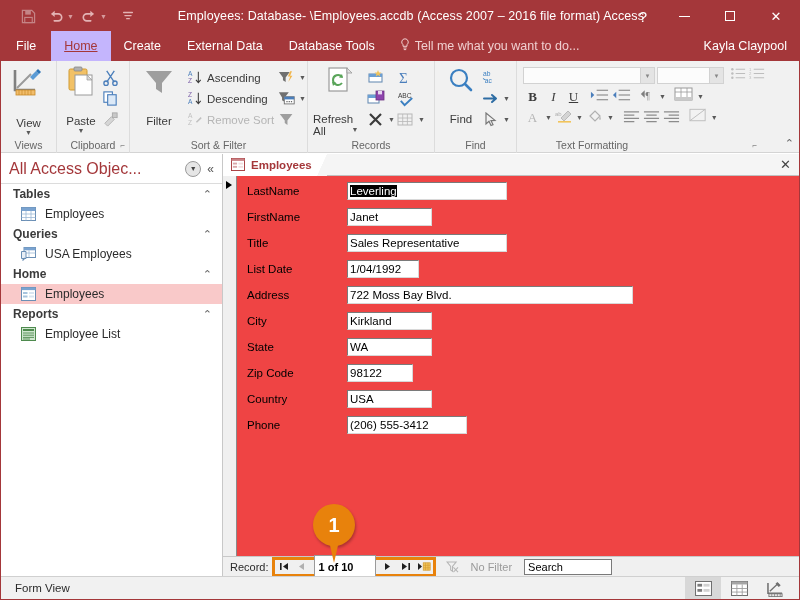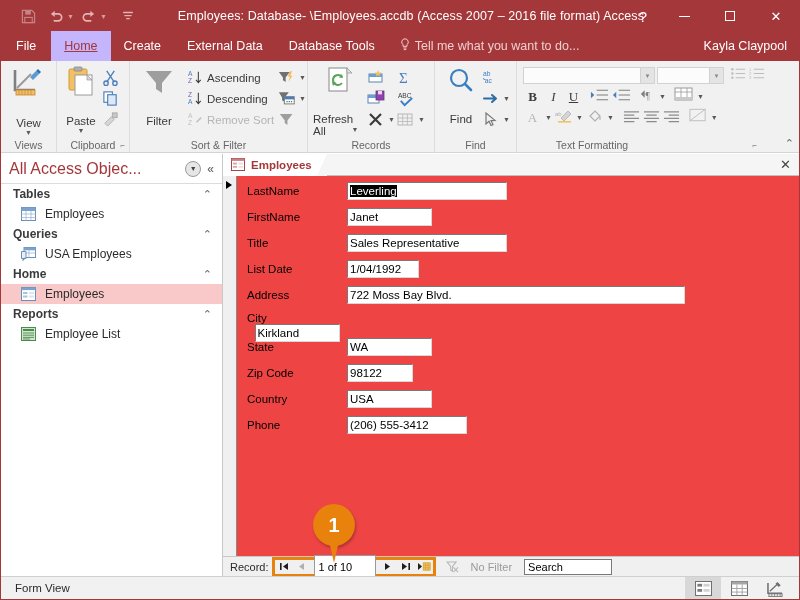--- a/index.html
+++ b/index.html
@@ -244,20 +244,21 @@
     display: flex; align-items: center; justify-content: center;
     color: #1f1f1f; font-size: 9px;
   }
   .nav-btn.dim { color: #b0b0b0; }
   .recbox {
     width: 62px; height: 24px;
     background: #ffffff; border: 1px solid #9a9a9a;
     font-size: 11px; color: #000;
     display: flex; align-items: center; padding-left: 4px;
     margin: 0 3px;
+    font-weight: bold;
   }
   .nofilter {
     display: flex; align-items: center; gap: 12px;
     margin-left: 10px; color: #9a9a9a; font-size: 11px;
   }
   .search-box {
     margin-left: 12px;
     width: 88px; height: 16px;
     background: #ffffff; border: 1px solid #7a7a7a;
     font-size: 11px; color: #000;
@@ -803,24 +804,24 @@
       <span class="field-box" style="width:160px;">Sales Representative</span>
     </div>
 
     <div class="field-row" style="left:24px;top:84px;">
       <span class="field-label">List Date</span>
       <span class="field-box" style="width:72px;">1/04/1992</span>
     </div>
 
     <div class="field-row" style="left:24px;top:110px;">
       <span class="field-label">Address</span>
-      <span class="field-box" style="width:338px;">722 Moss Bay Blvd.</span>
-    </div>
-
-    <div class="field-row" style="left:24px;top:136px;flex-direction:column;">
+      <span class="field-box" style="width:286px;">722 Moss Bay Blvd.</span>
+    </div>
+
+    <div class="field-row" style="left:24px;top:136px;">
       <span class="field-label">City</span>
       <span class="field-box" style="width:85px;">Kirkland</span>
     </div>
 
     <div class="field-row" style="left:24px;top:162px;">
       <span class="field-label">State</span>
       <span class="field-box" style="width:85px;">WA</span>
     </div>
 
     <div class="field-row" style="left:24px;top:188px;">

